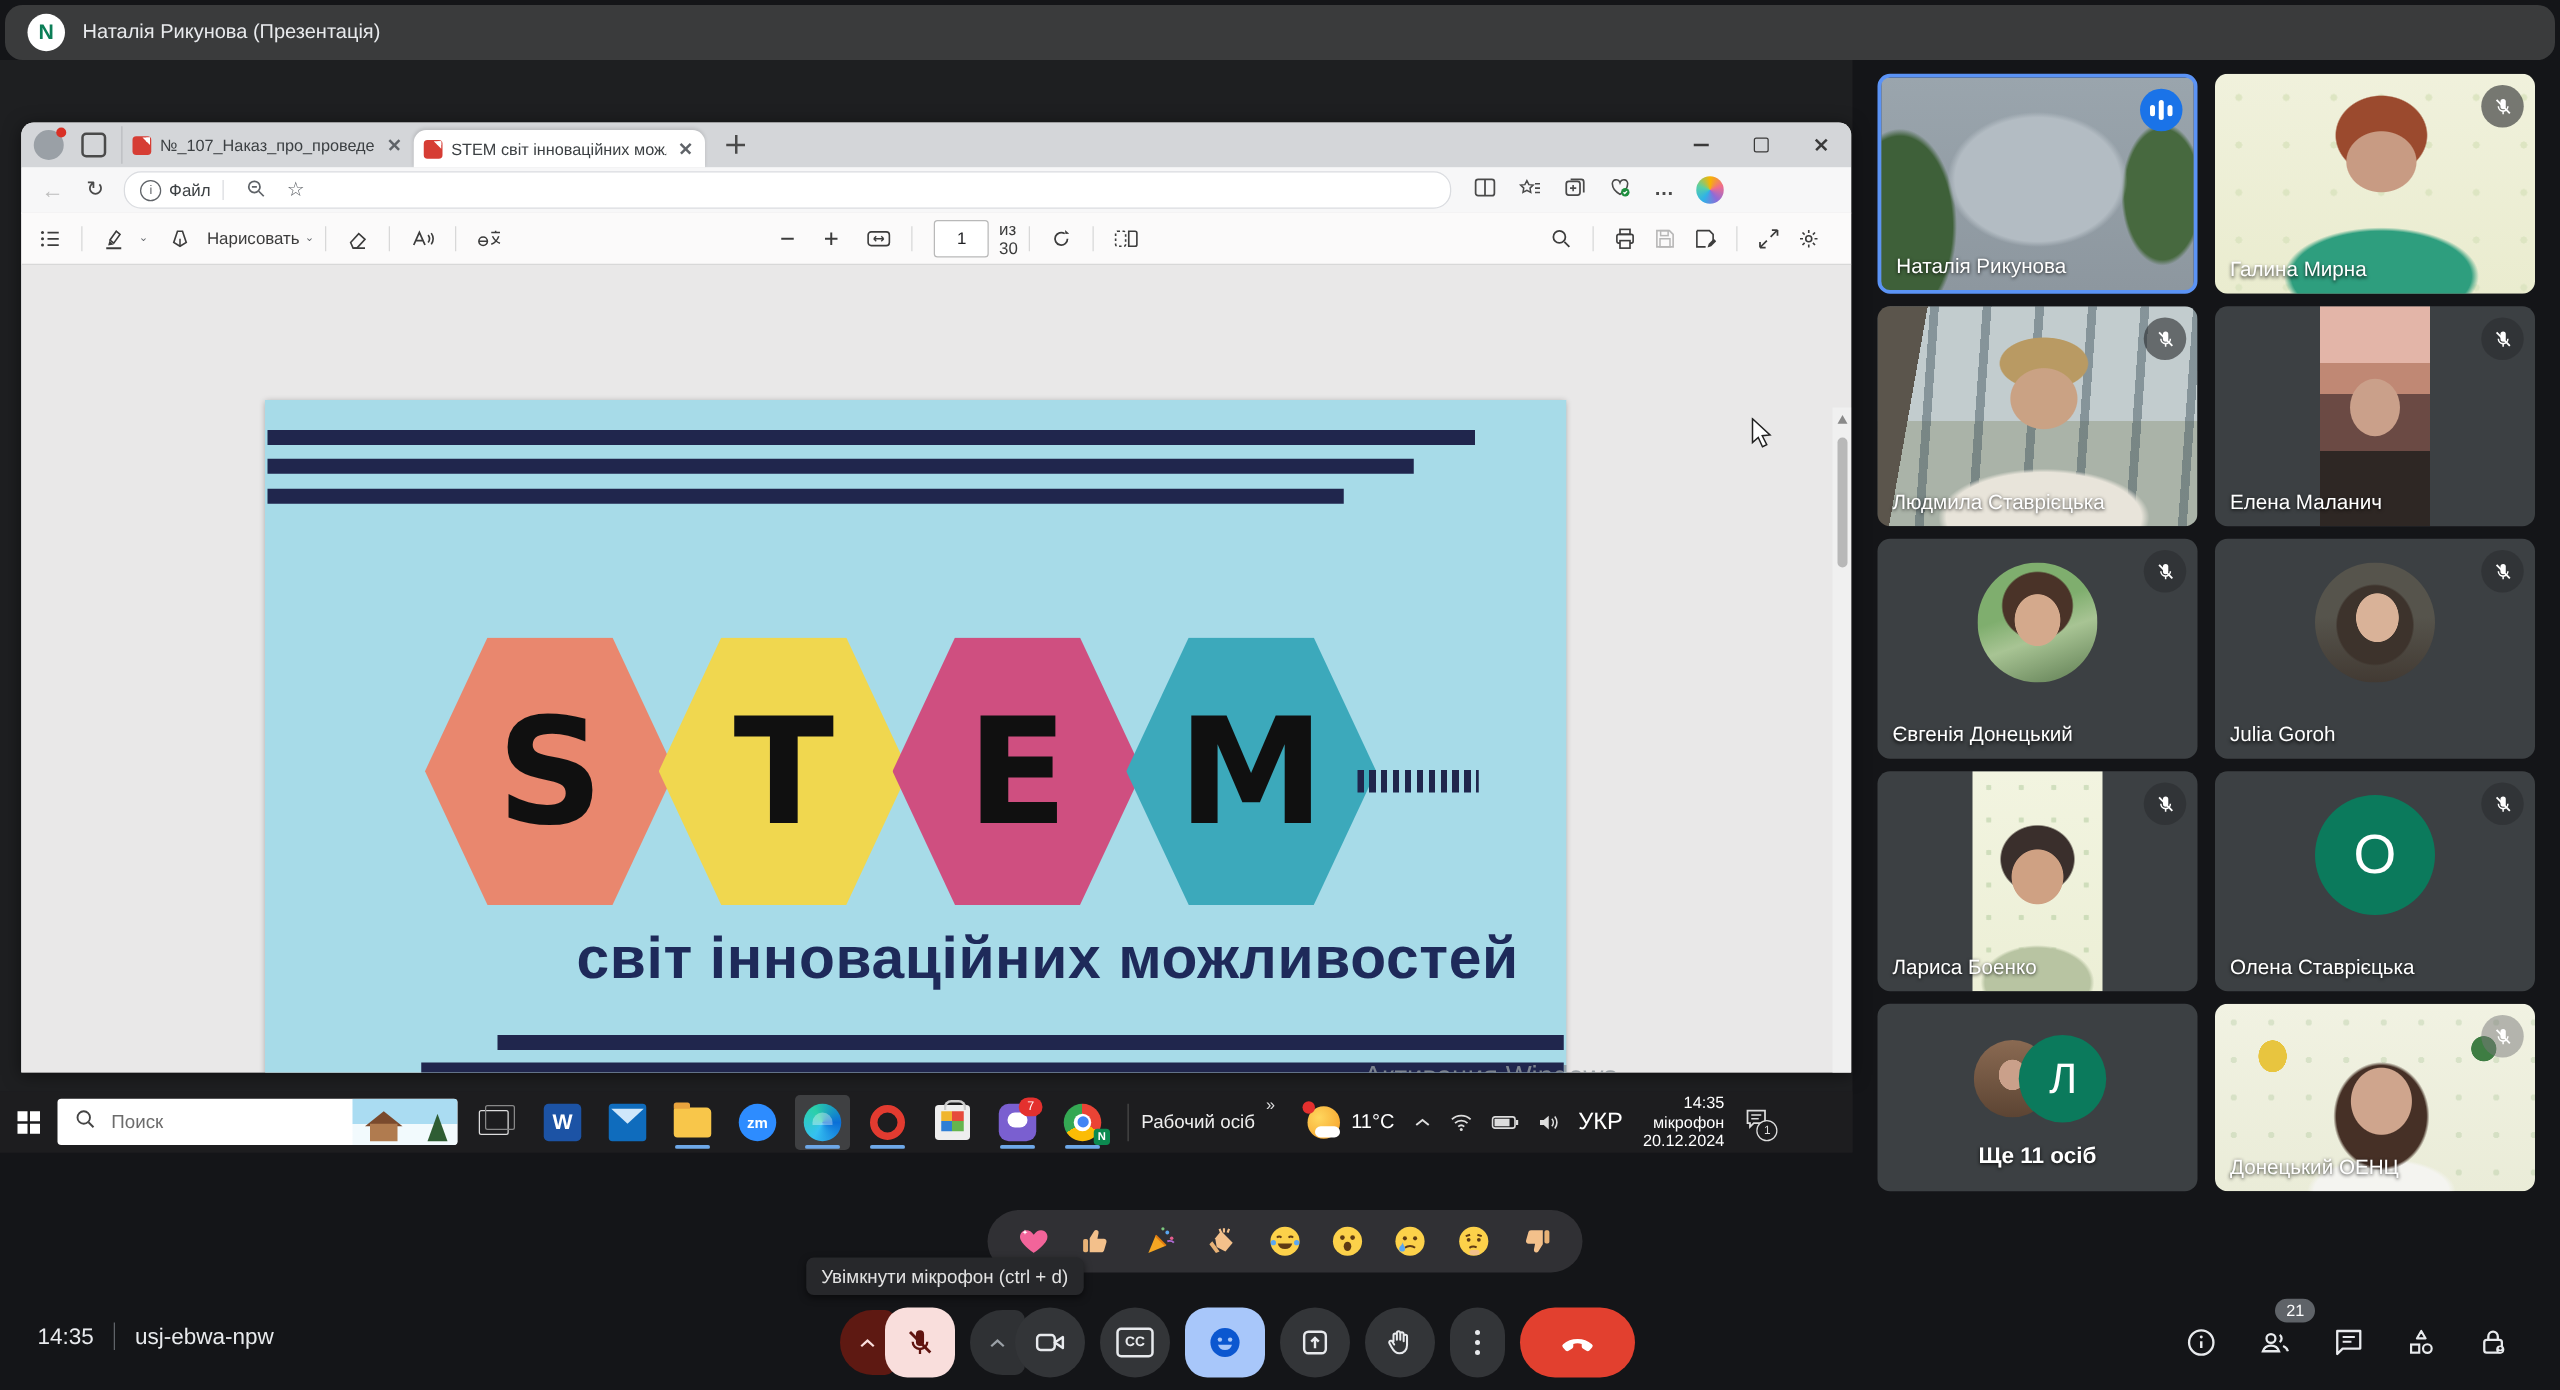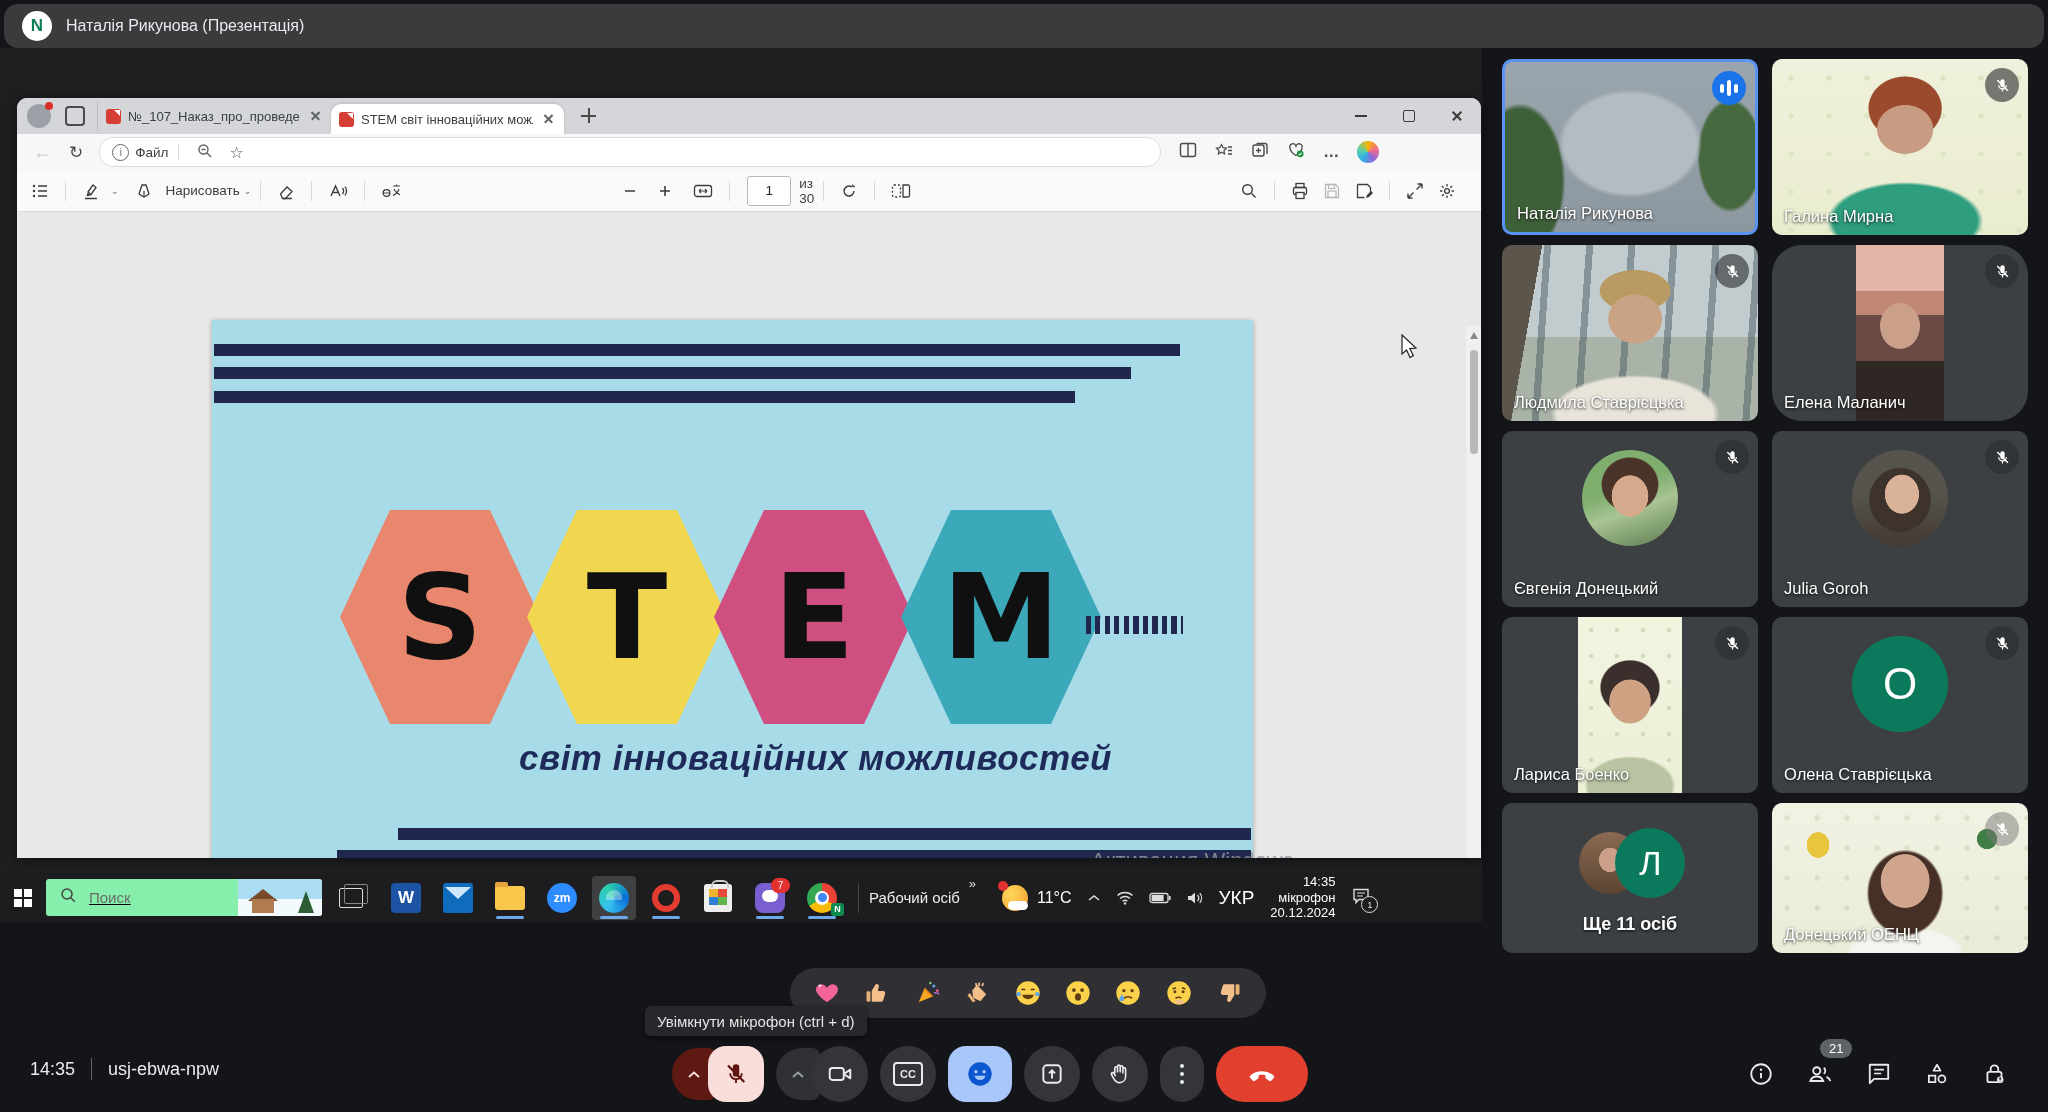--- a/index.html
+++ b/index.html
@@ -54,32 +54,32 @@
   .chev{font-size:9px;color:#5f6368;margin-left:4px;}
   .pagebox{width:38px;height:26px;border:1px solid #b9b9b9;border-radius:3px;background:#fff;text-align:center;font-size:13.5px;color:#202124;margin:0 8px;}
   .kz{color:#3c3c3c;}
   
   .pdfcanvas{left:0;top:114px;width:100%;height:646px;background:#e9e8e8;}
   .slide{left:195px;top:108px;width:1041px;height:588px;background:#a7dbe8;box-shadow:0 1px 5px rgba(0,0,0,.3);}
   .navybar{position:absolute;background:#20264d;height:12px;}
   .hex{position:absolute;width:200px;height:214px;clip-path:polygon(25% 0%,75% 0%,100% 50%,75% 100%,25% 100%,0% 50%);display:flex;align-items:center;justify-content:center;}
   .hex span{font-size:118px;font-weight:700;color:#101010;font-family:"DejaVu Sans","Liberation Sans",sans-serif;}
   .dashes{position:absolute;background:repeating-linear-gradient(90deg,#20264d 0 5px,transparent 5px 9.5px);}
-  .subtitle{position:absolute;font-size:35px;font-weight:700;color:#1e2a5a;letter-spacing:.5px;white-space:nowrap;font-style:italic;}
+  .subtitle{position:absolute;font-size:47px;font-weight:700;color:#1e2a5a;letter-spacing:.5px;white-space:nowrap;}
   .wmark{position:absolute;color:#8e969c;opacity:.85;}
   .wm1{font-size:22px;}
   .scrollbar{position:absolute;right:0;top:114px;width:15px;height:646px;background:#f0f0f0;}
   .sthumb{position:absolute;left:3.5px;top:24px;width:8px;height:104px;background:#b8b8b8;border-radius:4px;}
   .sarrow{position:absolute;left:3.5px;top:6px;width:0;height:0;border-left:4px solid transparent;border-right:4px solid transparent;border-bottom:7px solid #8a8a8a;}
   
   .taskbar{left:0;top:873px;width:1482px;height:49px;background:#1d1d1f;display:flex;align-items:center;}
   .winlogo{width:46px;height:49px;display:flex;align-items:center;justify-content:center;}
   .wgrid{display:grid;grid-template-columns:8px 8px;grid-gap:2px;}
   .wgrid i{width:8px;height:8px;background:#fff;}
-  .searchbox{width:276px;height:37px;background:#86efac;border-radius:3px;display:flex;align-items:center;position:relative;overflow:hidden;text-decoration:underline;}
+  .searchbox{width:320px;height:37px;background:#ffffff;border-radius:3px;display:flex;align-items:center;position:relative;overflow:hidden;}
   .searchbox .mag{margin-left:14px;}
   .searchbox .ph{color:#6c6c6c;font-size:15px;margin-left:12px;}
   .winter{position:absolute;right:0;top:0;width:84px;height:37px;background:linear-gradient(#aadcf2 0 55%,#f2fafd 55%);}
   .winter .tree{position:absolute;right:8px;bottom:3px;width:0;height:0;border-left:8px solid transparent;border-right:8px solid transparent;border-bottom:22px solid #2e5d33;}
   .winter .house{position:absolute;left:14px;bottom:3px;width:22px;height:14px;background:#b07b4f;}
   .winter .roof{position:absolute;left:10px;bottom:15px;width:0;height:0;border-left:15px solid transparent;border-right:15px solid transparent;border-bottom:12px solid #7a4a2d;}
   .tvico{width:22px;height:18px;border:1.6px solid #ddd;border-radius:2px;margin:0 17px;position:relative;}
   .tvico::after{content:"";position:absolute;left:4px;top:-5px;width:22px;height:18px;border:1.6px solid #888;border-radius:2px;}
   .appico{width:44px;height:44px;margin:0 4px;display:flex;align-items:center;justify-content:center;position:relative;border-radius:4px;}
   .appico.active{background:#3f4042;}
@@ -740,21 +740,21 @@
   <div class="micb">
     <svg width="17" height="17" viewBox="0 0 24 24">
         <path d="M12 14.6a3 3 0 0 0 3-3V6a3 3 0 1 0-6 0v5.6a3 3 0 0 0 3 3z" fill="#fff"></path>
         <path d="M6.6 11.4a5.4 5.4 0 0 0 10.8 0" fill="none" stroke="#fff" stroke-width="1.7"></path>
         <path d="M12 17v3.4" stroke="#fff" stroke-width="1.7"></path>
         <path d="M4.6 4.2l15 15.2" stroke="#fff" stroke-width="2.1"></path>
       </svg>
   </div>
   <div class="tname">Людмила Ставрієцька</div>
 </div>
-<div class="tile" style="left:1772px;top:245px;border-radius:30px;">
+<div class="tile" style="left:1772px;top:245px;">
   <div class="vstrip" style="width:88px;background:linear-gradient(180deg,#e3b5a8 0 26%,#c08874 26% 40%,#6b4a44 40% 66%,#2e2724 66%);">
     <span class="head" style="top:58px;width:40px;height:46px;background:#caa08a;"></span>
   </div>
   <div class="micb">
     <svg width="17" height="17" viewBox="0 0 24 24">
         <path d="M12 14.6a3 3 0 0 0 3-3V6a3 3 0 1 0-6 0v5.6a3 3 0 0 0 3 3z" fill="#fff"></path>
         <path d="M6.6 11.4a5.4 5.4 0 0 0 10.8 0" fill="none" stroke="#fff" stroke-width="1.7"></path>
         <path d="M12 17v3.4" stroke="#fff" stroke-width="1.7"></path>
         <path d="M4.6 4.2l15 15.2" stroke="#fff" stroke-width="2.1"></path>
       </svg>

